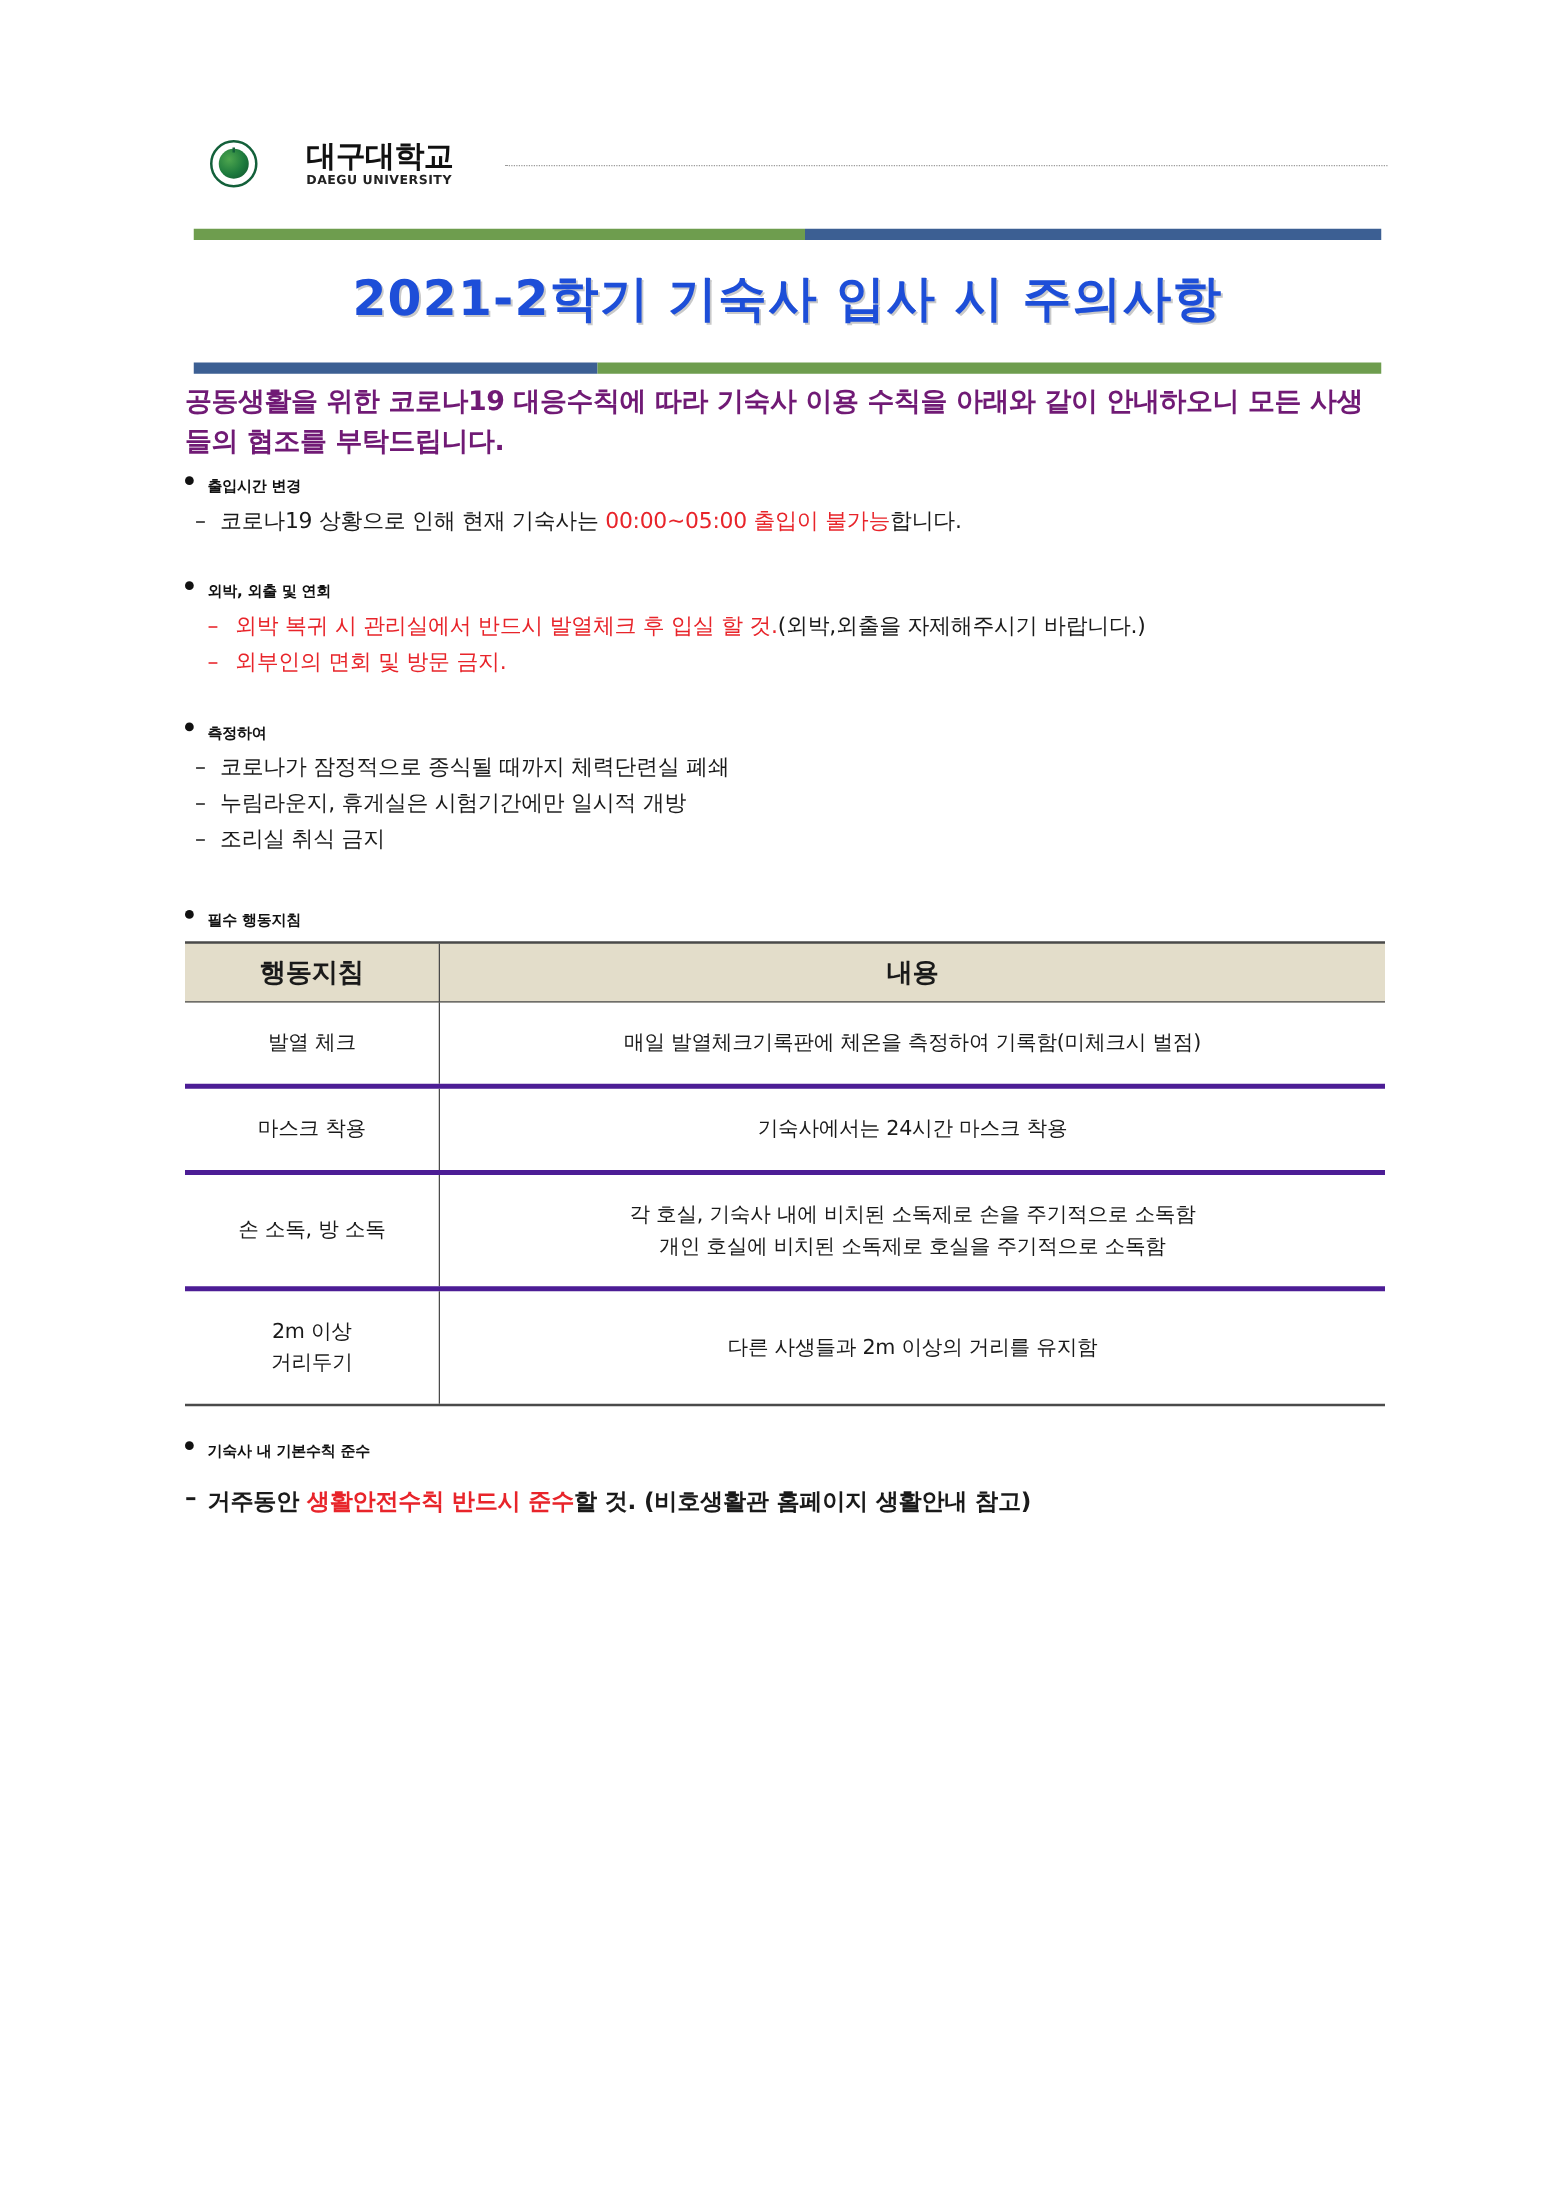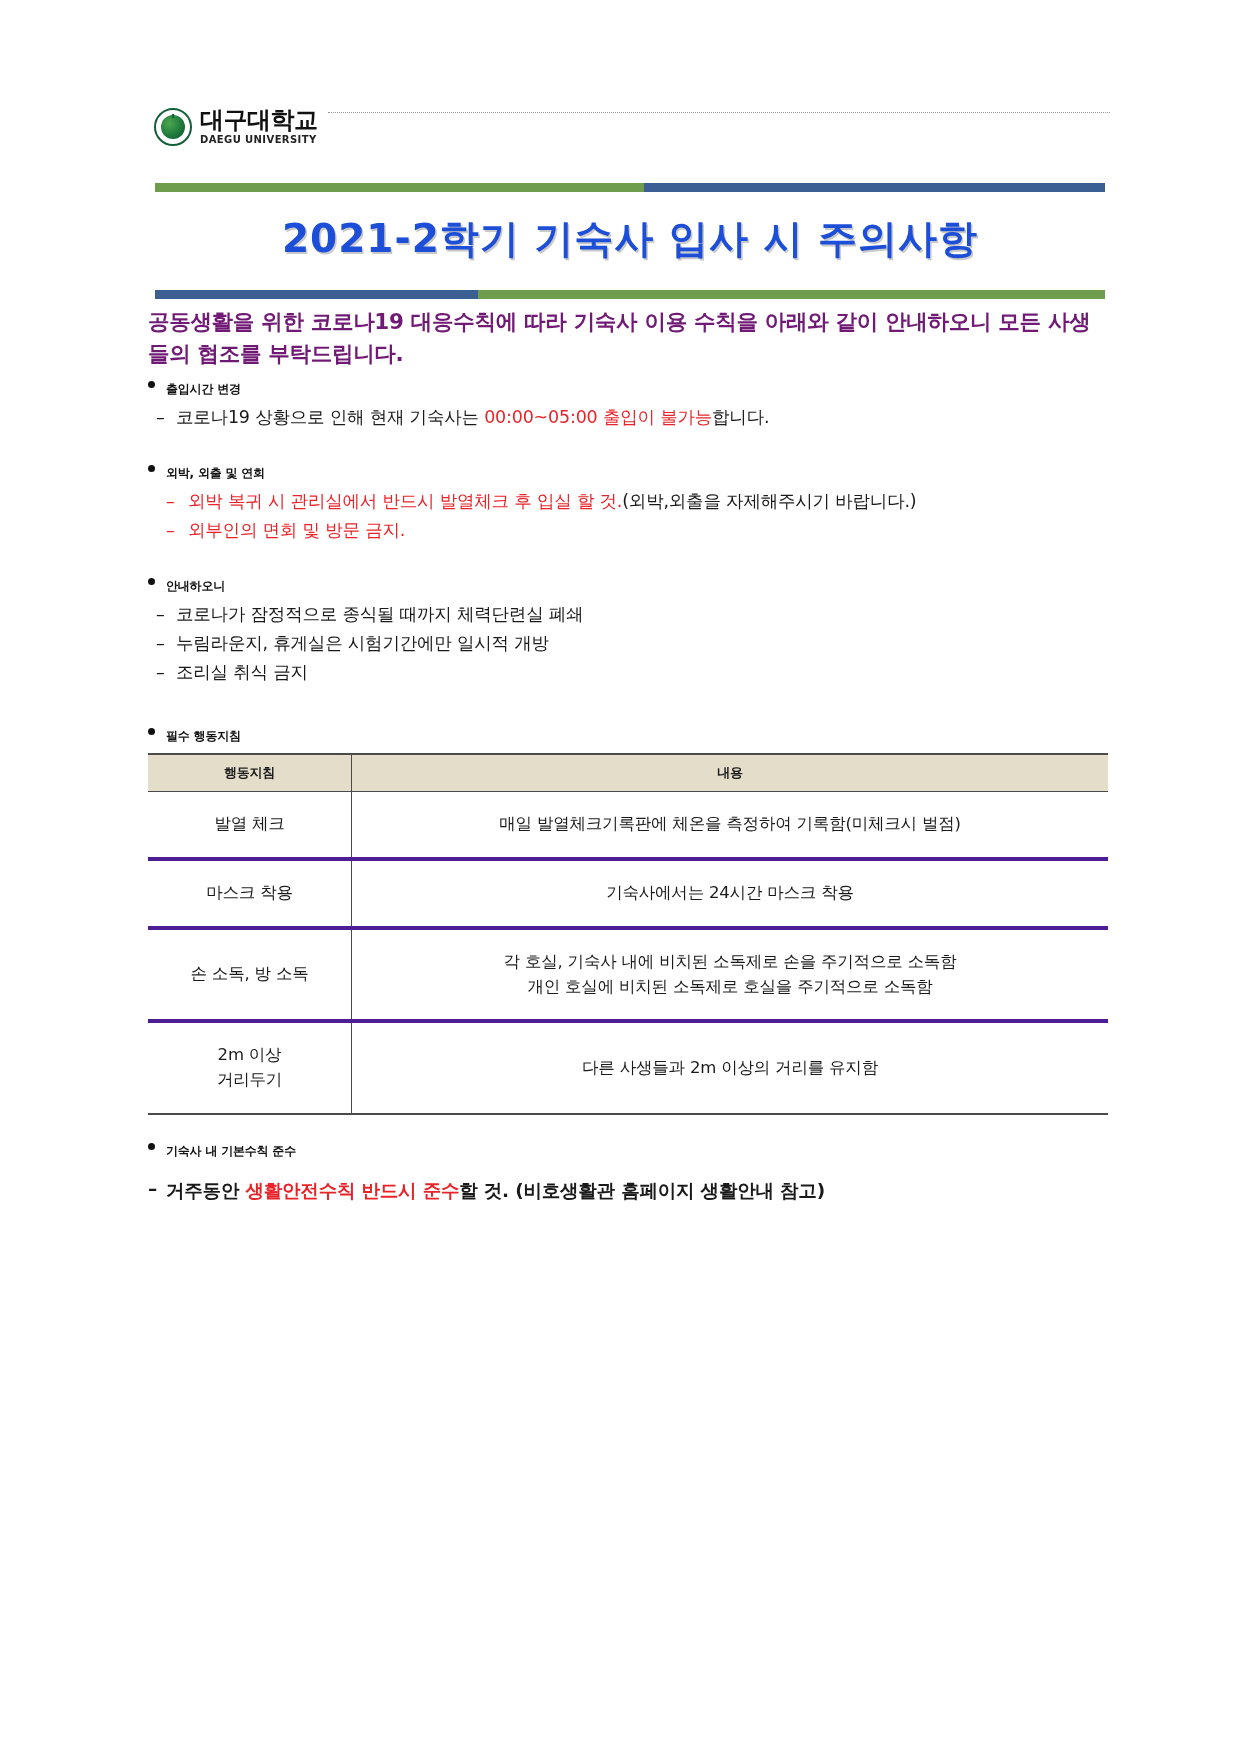--- a/index.html
+++ b/index.html
@@ -20,24 +20,26 @@
     width: 1240px;
     height: 1753px;
     box-sizing: border-box;
     padding: 0;
   }
 
   
   .doc-header {
     position: absolute;
     top: 108px;
-    left: 154px;
+    left: 168px;
     right: 130px;
     height: 46px;
     display: flex;
+    align-items: center;
+    gap: 31px;
   }
   .logo-mark {
     width: 38px;
     height: 38px;
     border-radius: 50%;
     background: #ffffff;
     border: 2px solid #13603a;
     position: relative;
     flex: 0 0 auto;
     box-sizing: border-box;
@@ -183,21 +185,21 @@
   .guide-table {
     border-collapse: collapse;
     width: 960px;
     margin-top: 8px;
     table-layout: fixed;
   }
   .guide-table th {
     background: #e3ddca;
     border-top: 2px solid #4a4a4a;
     border-bottom: 1px solid #4a4a4a;
-    font-size: 13px;
+    font-size: 21px;
     font-weight: 700;
     color: #1a1a1a;
     padding: 9px 4px;
     text-align: center;
     letter-spacing: -0.2px;
   }
   .guide-table th.col-a { width: 195px; border-right: 1px solid #4a4a4a; }
   .guide-table td {
     border-bottom: 4px solid #4c1d95;
     font-size: 16.5px;
@@ -279,21 +281,21 @@
         <span class="dash">–</span>
         <span>외부인의 면회 및 방문 금지.</span>
       </p>
     </div>
 
     <div class="spacer-md"></div>
 
     <div class="section">
       <div class="section-head">
         <span class="dot"></span>
-        <span>안내하오니</span>
+        <span>측정하여</span>
       </div>
       <p class="bullet-line">
         <span class="dash">–</span>
         <span>코로나가 잠정적으로 종식될 때까지 체력단련실 폐쇄</span>
       </p>
       <p class="bullet-line">
         <span class="dash">–</span>
         <span>누림라운지, 휴게실은 시험기간에만 일시적 개방</span>
       </p>
       <p class="bullet-line">

